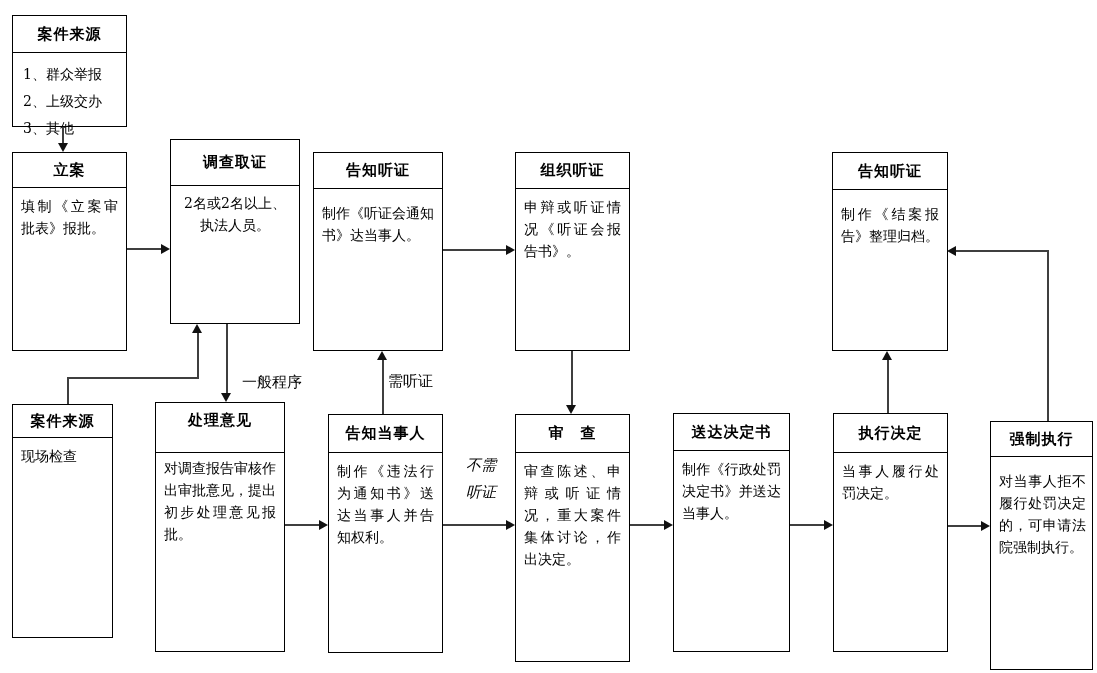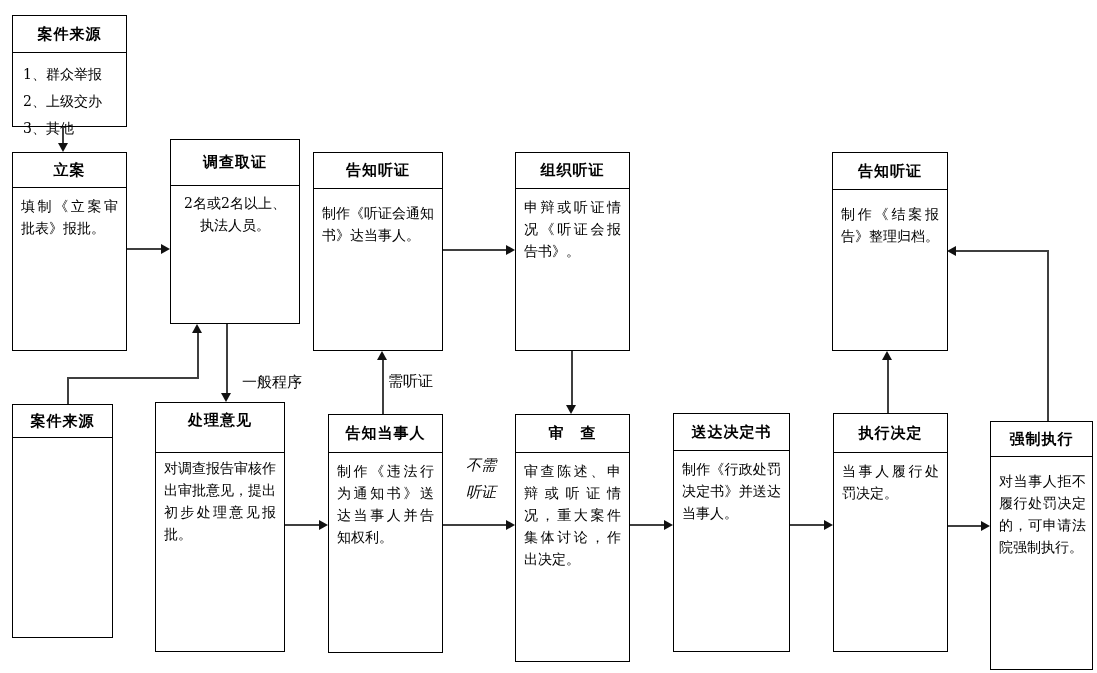--- a/index.html
+++ b/index.html
@@ -67,20 +67,21 @@
     <div class="box-body">申辩或听证情况《听证会报告书》。</div>
   </div>
 
   <div class="box" style="left:832px;top:152px;width:116px;height:199px">
     <div class="box-header" style="height:37px">告知听证</div>
     <div class="box-body" style="padding-top:13px">制作《结案报告》整理归档。</div>
   </div>
 
   <div class="box" style="left:12px;top:404px;width:101px;height:234px">
     <div class="box-header" style="height:33px">案件来源</div>
+    <div class="box-body plain">现场检查</div>
   </div>
 
   <div class="box" style="left:155px;top:402px;width:130px;height:250px">
     <div class="box-header" style="height:50px;align-items:flex-start;padding-top:8px">处理意见</div>
     <div class="box-body" style="padding-top:4px">对调查报告审核作出审批意见，提出初步处理意见报批。</div>
   </div>
 
   <div class="box" style="left:328px;top:414px;width:115px;height:239px">
     <div class="box-header" style="height:38px">告知当事人</div>
     <div class="box-body">制作《违法行为通知书》送达当事人并告知权利。</div>

